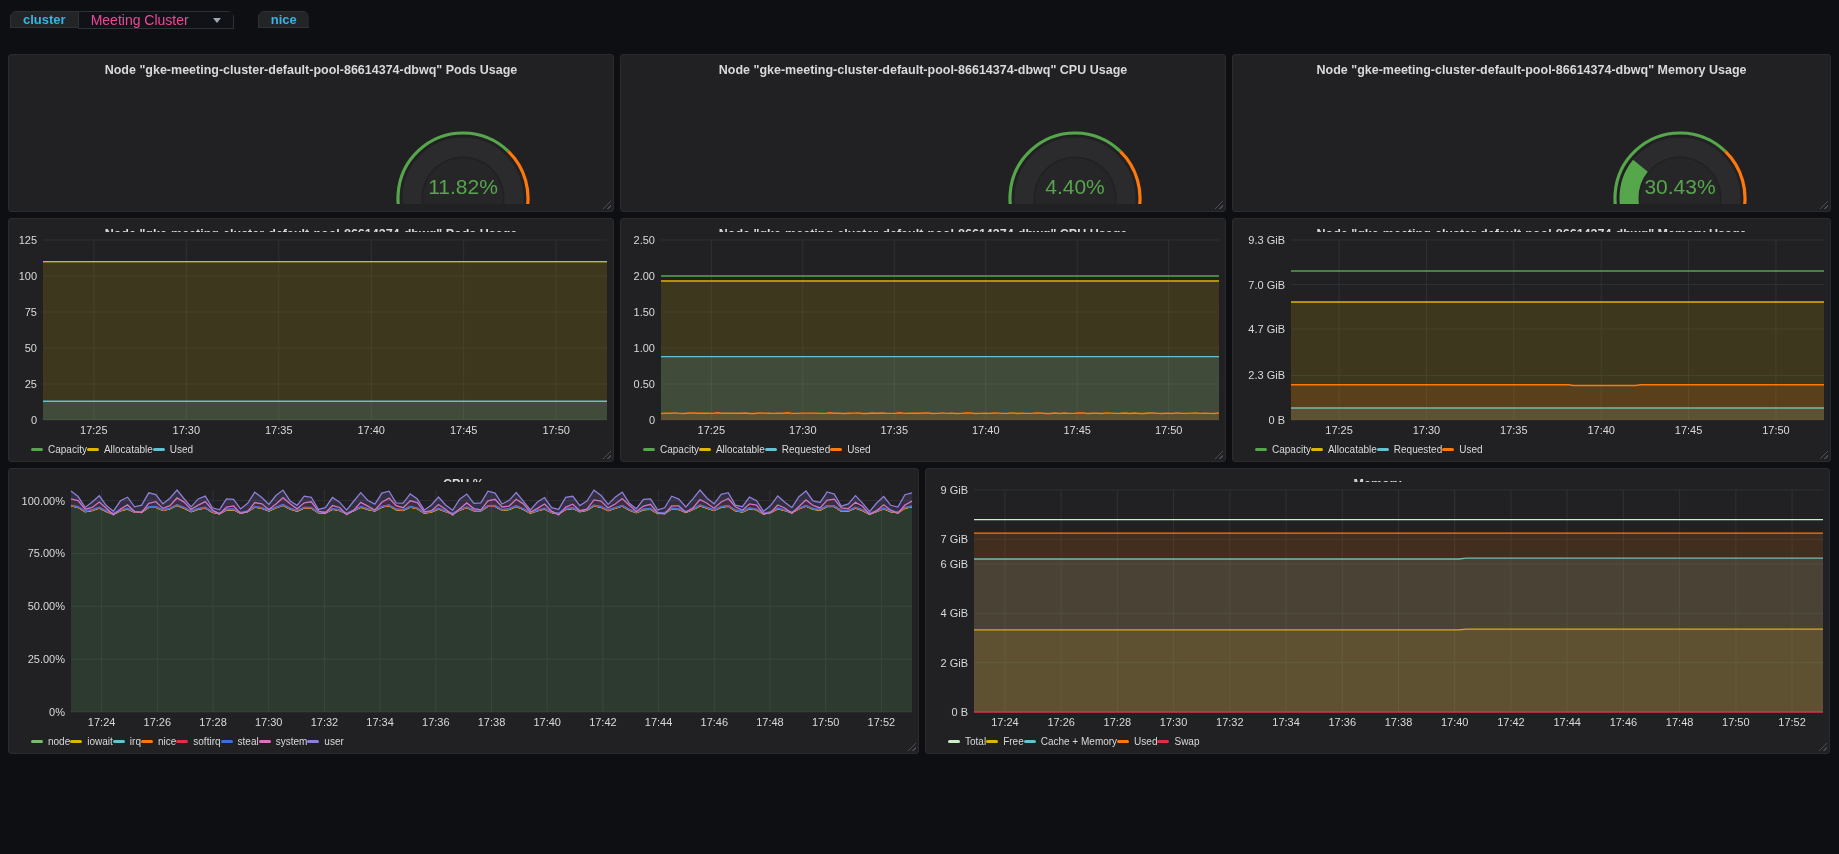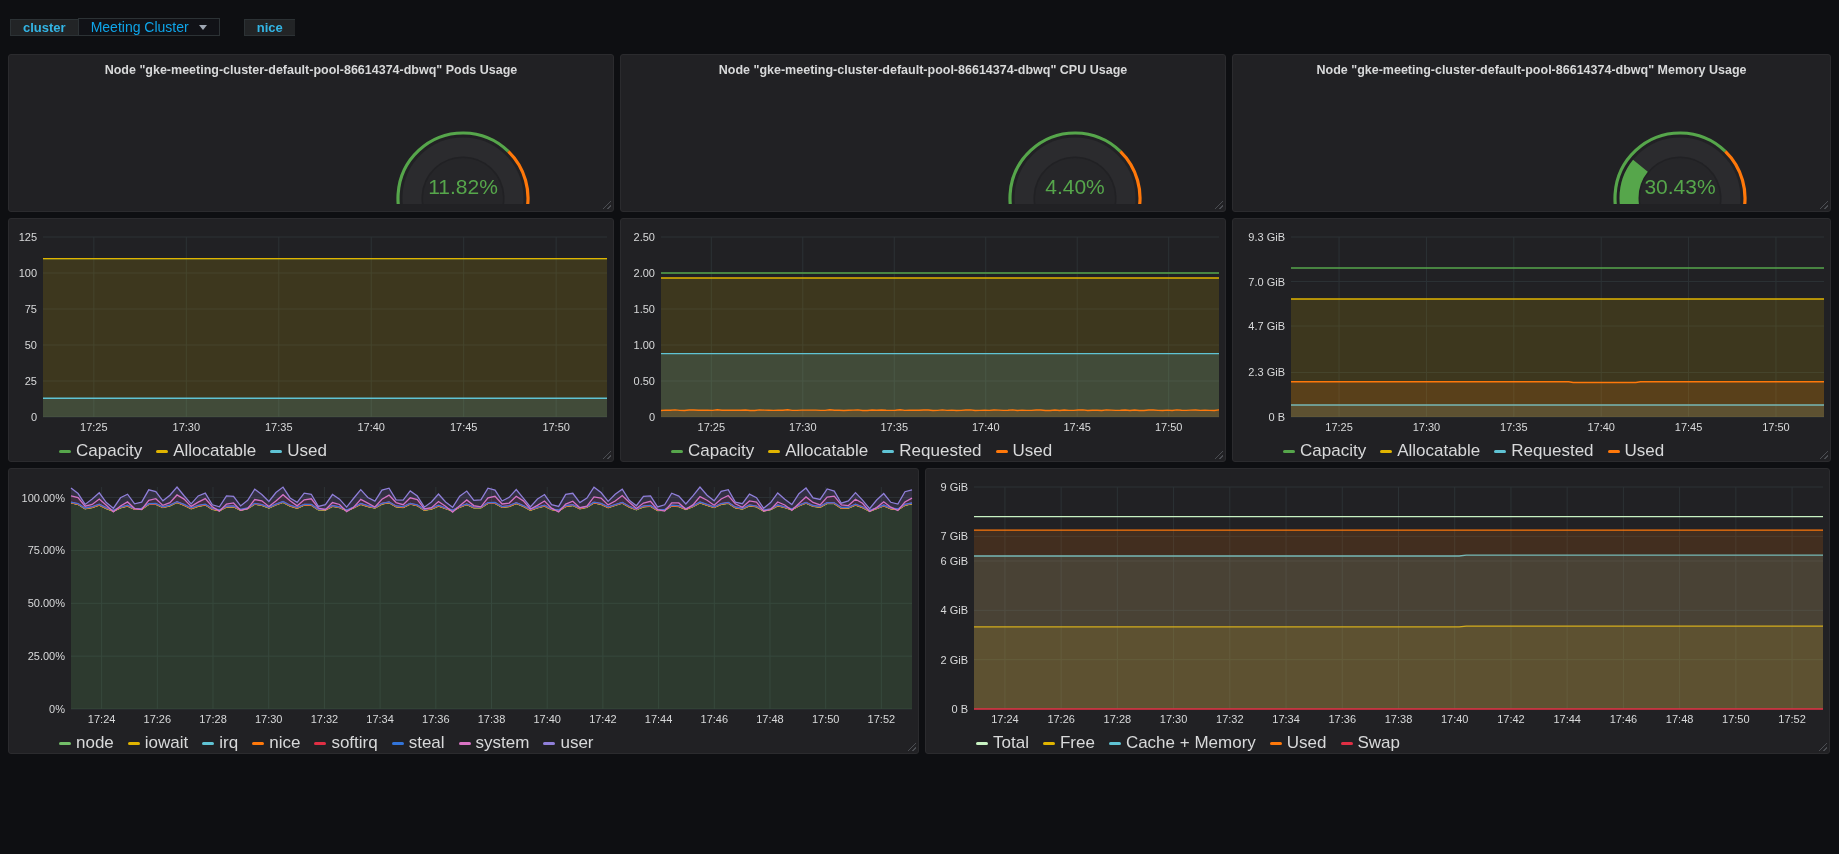--- a/index.html
+++ b/index.html
@@ -5,28 +5,28 @@
   * { box-sizing: border-box; margin:0; padding:0; }
   html,body {
     width:1839px; height:854px;
     background:#0e0f12;
     font-family:"Liberation Sans", sans-serif;
     color:#d8d9da;
     overflow:hidden;
   }
   
   .varbar { height:54px; display:flex; align-items:center; padding:0 10px; gap:24px; }
-  .varctl { display:flex; align-items:center; height:32px; border-radius:6px; overflow:hidden; }
+  .varctl { display:flex; align-items:flex-start; height:32px; border-radius:6px; overflow:hidden; }
   .varlabel {
     background:#222426; color:#33b5e5; font-size:13px; font-weight:700;
     display:flex; align-items:center; padding:0 12px; border:1px solid #2c3235; border-right:none;
   }
   .varvalue {
-    background:#111217; color:#0ea5e9; font-size:14px;
-    display:flex; align-items:center; gap:10px; padding:0 12px;
+    background:#111217; color:#ec4899; font-size:14px;
+    display:flex; align-items:center; gap:24px; padding:0 12px;
     border:1px solid #2c3235; white-space:nowrap;
   }
   .caret { width:0;height:0;border-left:4px solid transparent;border-right:4px solid transparent;border-top:5px solid #9fa7b3; }
   
   .row { display:flex; gap:6px; padding:0 8px 6px 8px; }
   .panel {
     background:#212124; border:1px solid #2b2b2e; border-radius:3px;
     position:relative; display:flex; flex-direction:column;
   }
   .ptitle {
@@ -36,21 +36,21 @@
   .resize {
     position:absolute; right:2px; bottom:2px; width:8px; height:8px;
     background:
       linear-gradient(135deg, transparent 46%, #4b4d52 46%, #4b4d52 56%, transparent 56%),
       linear-gradient(135deg, transparent 74%, #4b4d52 74%, #4b4d52 84%, transparent 84%);
   }
   
   .gaugewrap { flex:1; display:flex; align-items:center; justify-content:flex-end; }
   
   .tswrap { flex:1; position:relative; }
-  .legend { display:flex; flex-wrap:wrap; gap:14px; padding:4px 0 6px 22px; font-size:17px; color:#d8d9da;margin-left:28px; }
+  .legend { display:flex; flex-wrap:wrap; padding:4px 0 6px 22px; font-size:10px; color:#d8d9da; }
   .lgi { display:flex; align-items:center; gap:5px; }
   .lgsw { width:12px; height:3px; border-radius:2px; display:inline-block; }
   svg { display:block; }
   text { font-family:"Liberation Sans", sans-serif; }
 </style>
 </head>
 <body>
 
 <div class="varbar">
   <div class="varctl">

